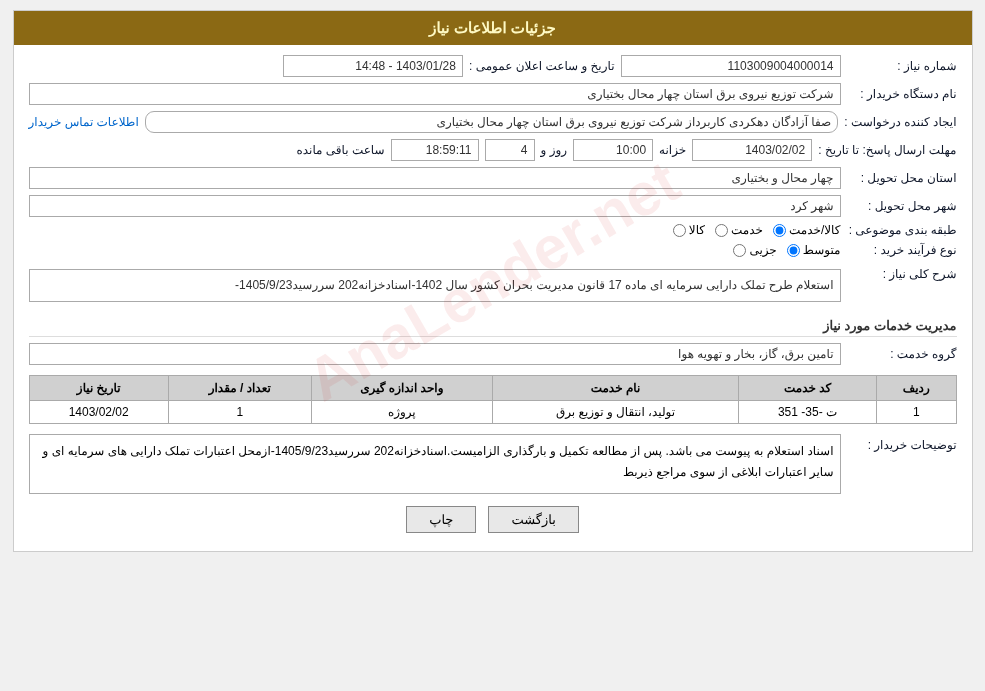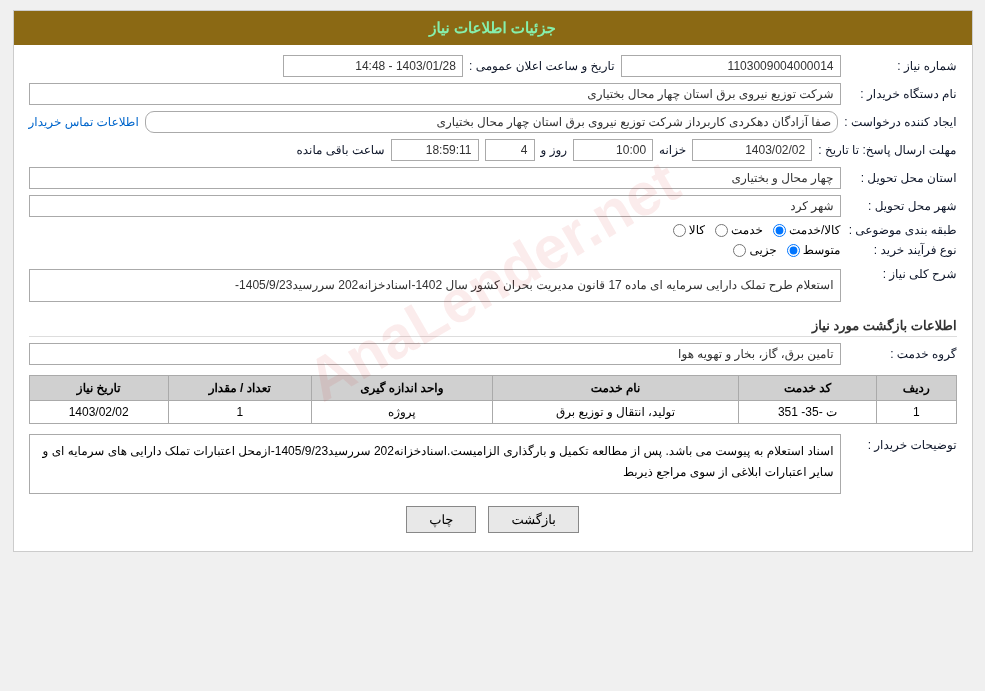--- a/index.html
+++ b/index.html
@@ -11,21 +11,21 @@
       padding: 10px;
     }
     .page-container {
       background: #fff;
       border: 1px solid #ccc;
       max-width: 960px;
       margin: 0 auto;
     }
     .header {
       background: #8B6914;
-      color: #86efac;
+      color: #fef9c3;
       text-align: center;
       padding: 8px 12px;
       font-size: 15px;
       font-weight: bold;
     }
     .content {
       padding: 10px 15px;
     }
     .row {
       display: flex;
@@ -257,21 +257,21 @@
           <input type="radio" name="process" value="medium" checked="" style="">
         </div>
       </div>
     </div>
 
     <div class="row">
       <span class="label" style="align-self:flex-start; padding-top:4px;">شرح کلی نیاز :</span>
       <div class="description-box" style="flex:1;">استعلام طرح تملک دارایی سرمایه ای ماده 17 قانون مدیریت بحران کشور سال 1402-اسنادخزانه202 سررسید1405/9/23-</div>
     </div>
 
-    <div class="section-title">اطلاعات بازگشت مورد نیاز</div>
+    <div class="section-title">مدیریت خدمات مورد نیاز</div>
 
     <div class="row">
       <span class="label">گروه خدمت :</span>
       <div class="input-box input-full">تامین برق، گاز، بخار و تهویه هوا</div>
     </div>
 
     <div class="table-section">
       <table>
         <thead>
           <tr>

